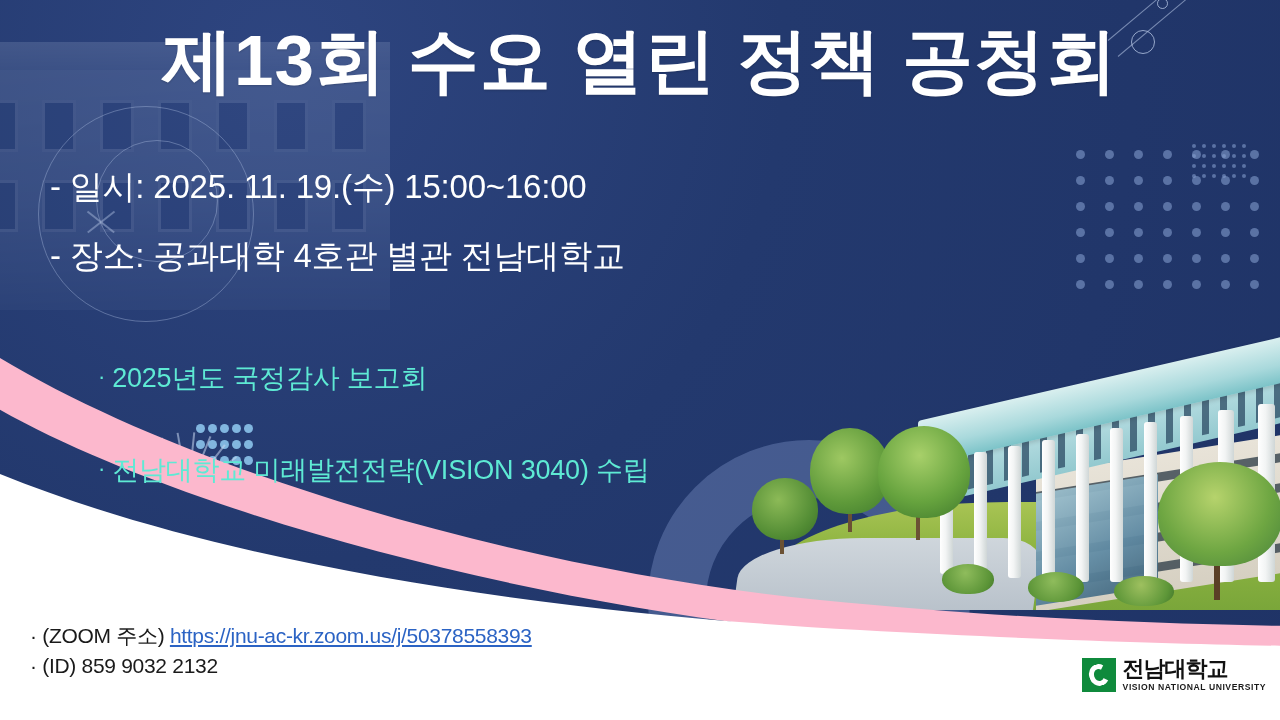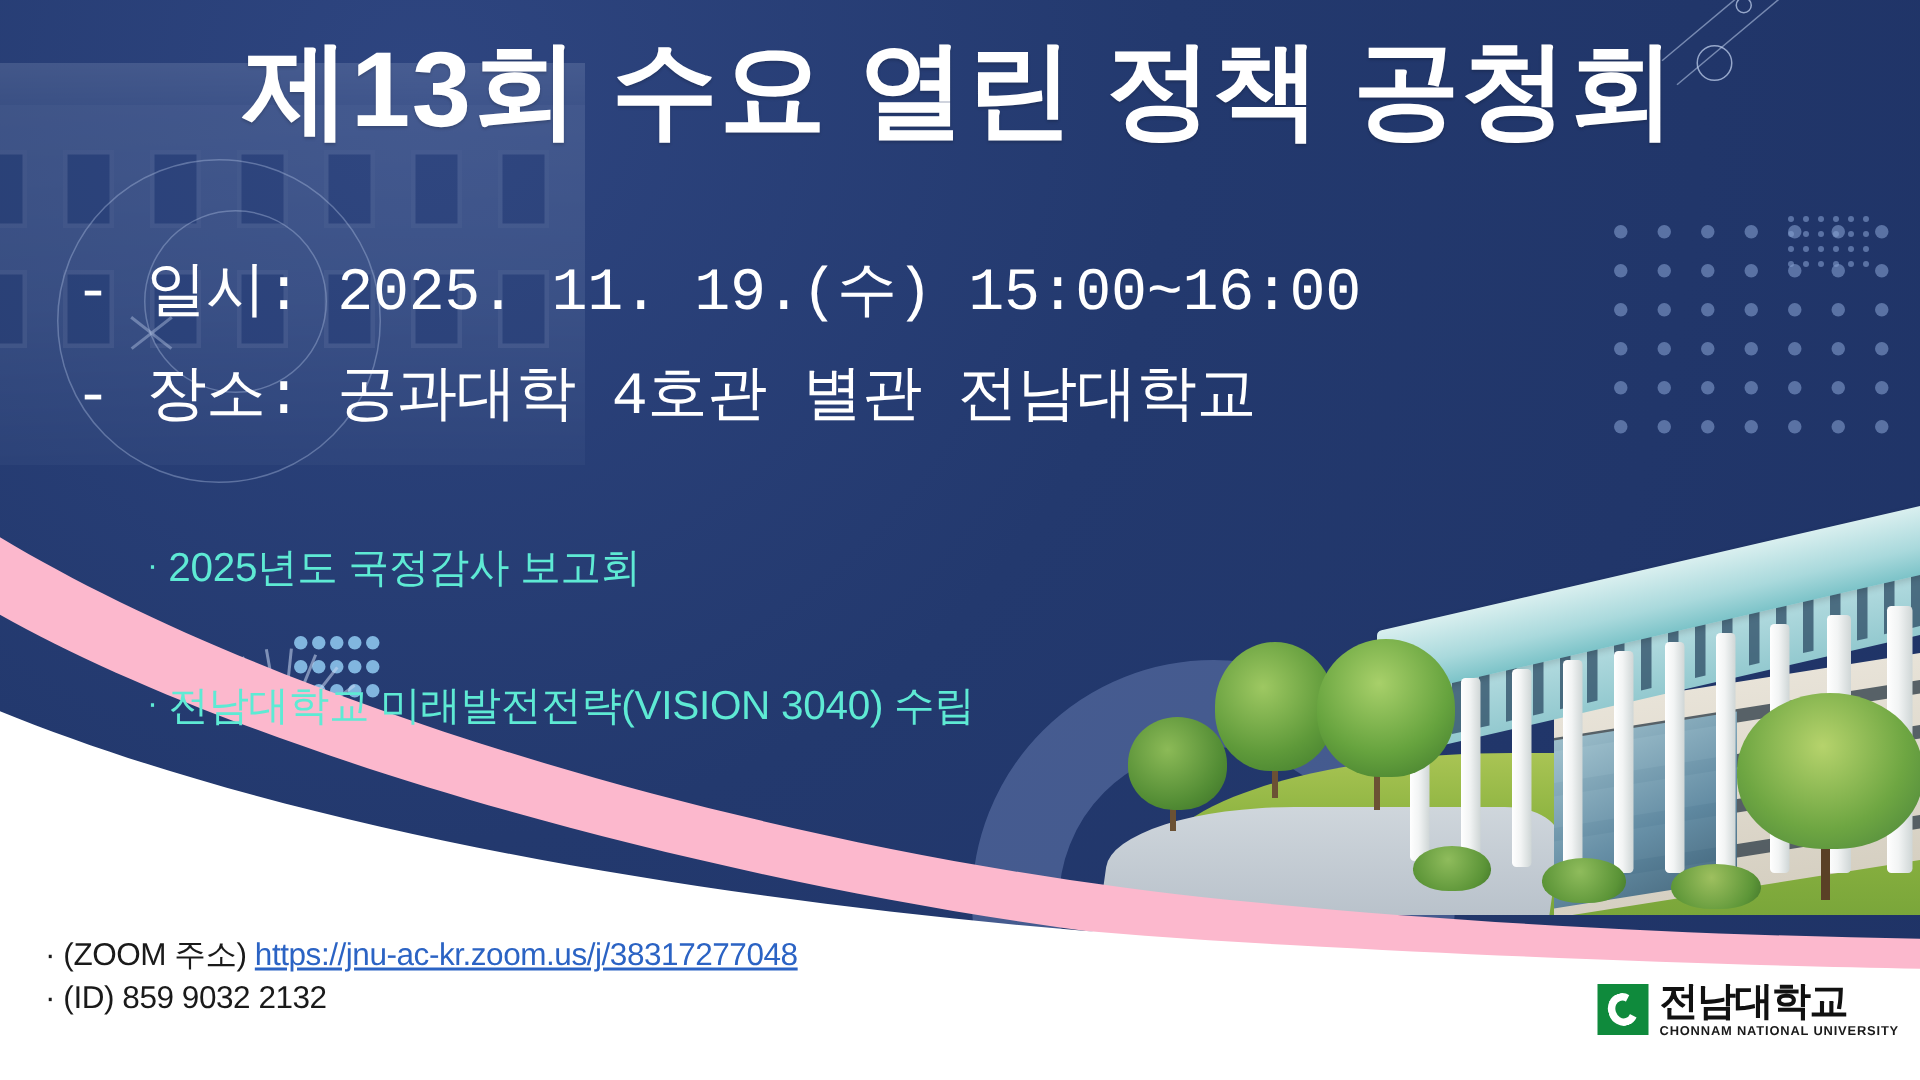--- a/index.html
+++ b/index.html
@@ -233,25 +233,24 @@
     font-size: 71px;
     font-weight: 700;
     letter-spacing: 1px;
     line-height: 1.05;
     text-shadow: 0 1px 2px rgba(0,0,0,.18);
     white-space: nowrap;
   }
   .line {
     position: absolute;
     color: #ffffff;
-    font-size: 40px;
+    font-size: 33px;
     font-weight: 400;
     white-space: nowrap;
     letter-spacing: -0.2px;
-    font-family: Liberation Mono, monospace;
   }
   .sub {
     position: absolute;
     color: #5eead4;
     font-size: 27px;
     font-weight: 400;
     white-space: nowrap;
     letter-spacing: -0.2px;
   }
   .sub .mid { margin-right: 7px; font-size: 22px; vertical-align: 3px; }
@@ -291,21 +290,21 @@
     border: 5px solid #ffffff;
     border-right-color: transparent;
     border-radius: 50%;
     transform: rotate(-18deg);
     box-sizing: border-box;
   }
   .logo-text { line-height: 1; }
   .logo-ko {
     display: block;
     color: #111111;
-    font-size: 26px;
+    font-size: 22px;
     font-weight: 700;
     letter-spacing: -1px;
   }
   .logo-en {
     display: block;
     color: #1a1a1a;
     font-size: 8.6px;
     font-weight: 700;
     letter-spacing: 0.55px;
     margin-top: 3px;
@@ -540,26 +539,26 @@
   <div class="sub" style="left:98px; top:360px;">
     <span class="mid">·</span><span>2025년도 국정감사 보고회</span>
   </div>
 
   <div class="sub" style="left:98px; top:420px;margin-top:32px;">
     <span class="mid">·</span><span>전남대학교 미래발전전략(VISION 3040) 수립</span>
   </div>
 
   <div class="foot" style="left:30px; top:622px;">
     <span>· (ZOOM 주소)</span>
-    <span class="link">https://jnu-ac-kr.zoom.us/j/38317277048</span>
+    <span class="link">https://jnu-ac-kr.zoom.us/j/50378558393</span>
   </div>
 
   <div class="foot" style="left:30px; top:654px;">· (ID) 859 9032 2132</div>
 
   <div class="logo">
     <div class="logo-mark"></div>
     <div class="logo-text">
       <span class="logo-ko">전남대학교</span>
-      <span class="logo-en">CHONNAM NATIONAL UNIVERSITY</span>
+      <span class="logo-en">VISION NATIONAL UNIVERSITY</span>
     </div>
   </div>
 
 </div>
 
 </body></html>

